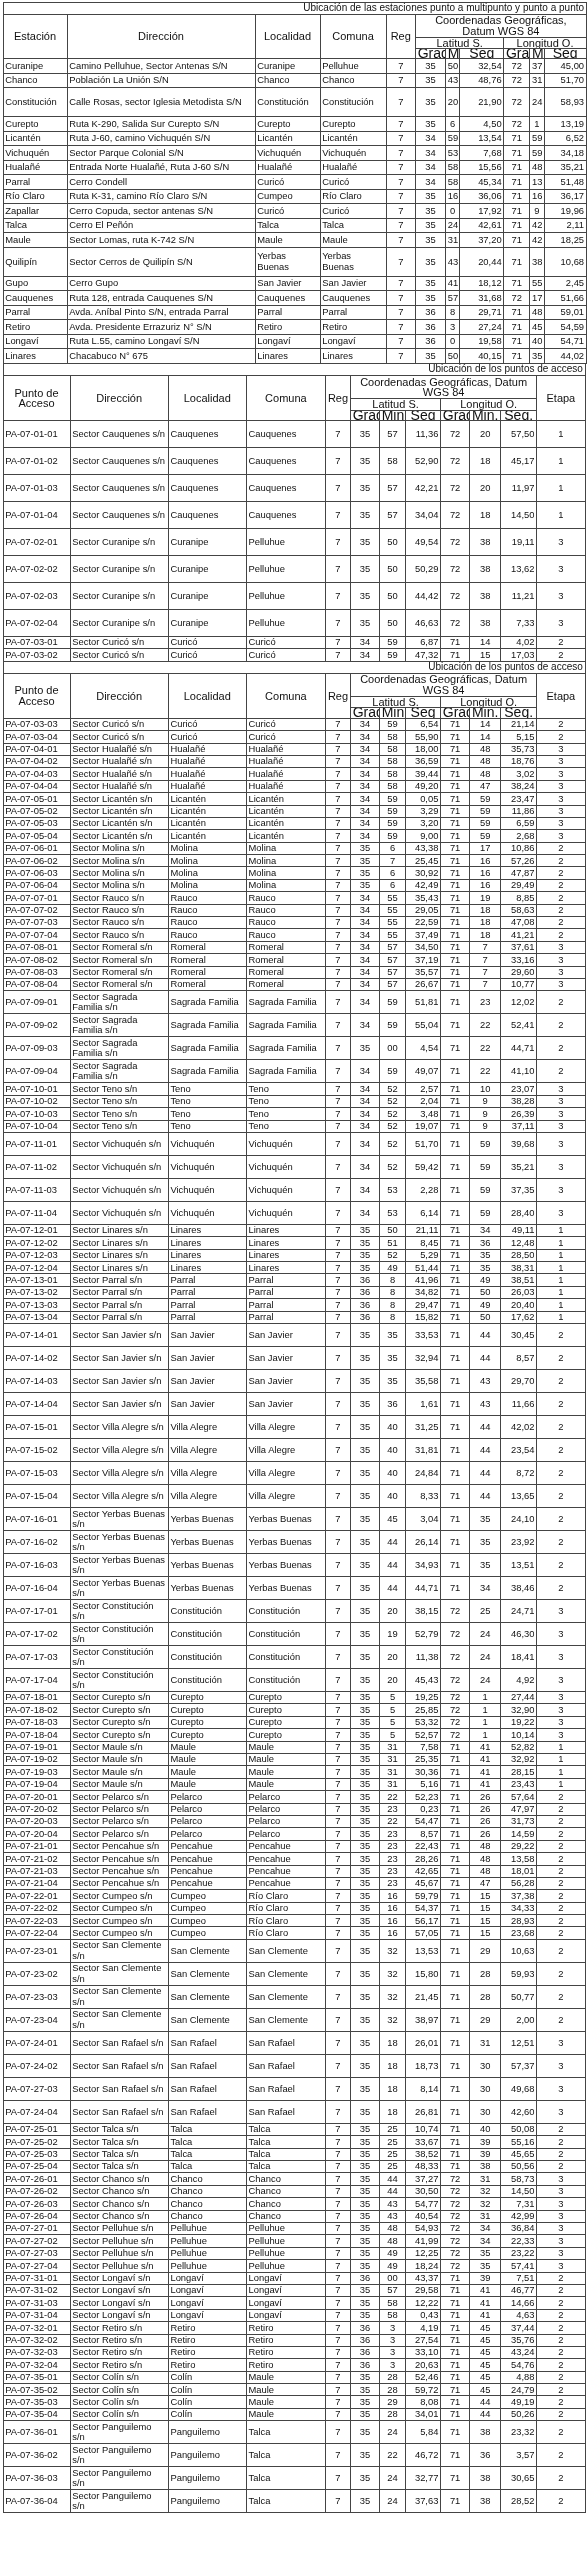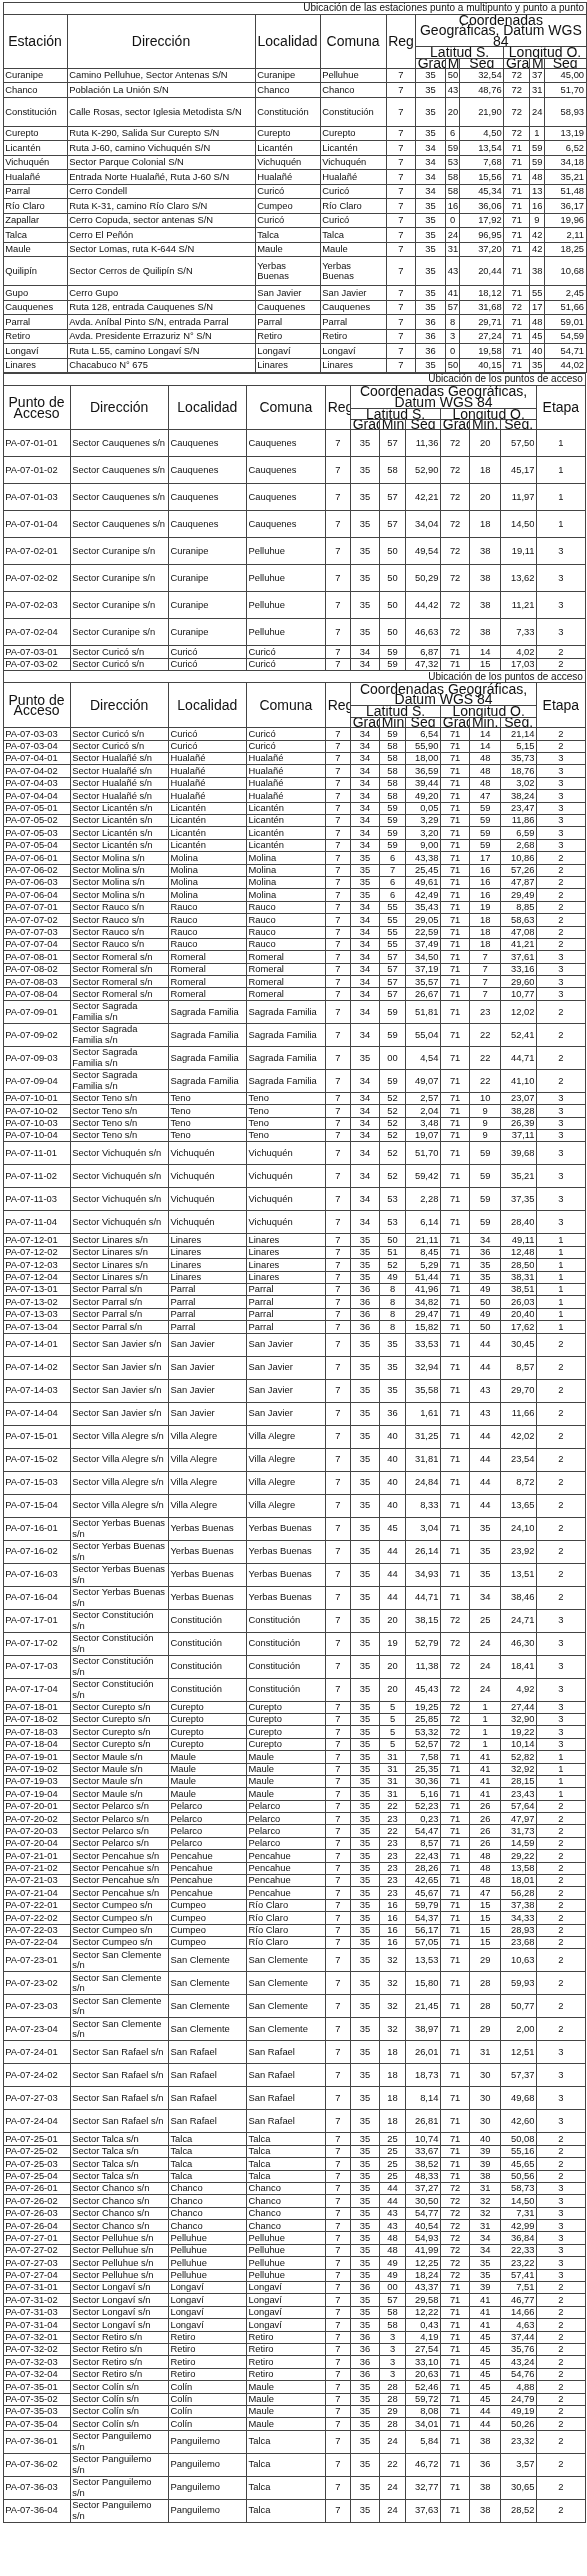--- a/index.html
+++ b/index.html
@@ -10,21 +10,21 @@
   th { text-align: center; }
   .title-row td { text-align: right; height: 11px; font-size: 10px; }
   .c { text-align: center; }
   .r { text-align: right; }
   .l { text-align: left; }
   tr.s td { height: 13.5px; }
   tr.d td { height: 28px; }
   tr.sm td { height: 11.4px; }
   tr.dm td { height: 22px; }
   tr.dx td { height: 26px; }
-  .hdr th { font-size: 14px; }
+  .hdr th { font-size: 11px; }
   .sub th { font-size: 14px; line-height: 9.3px; height: 9.3px; }
   table.t2 { margin-top: -0.8px; }
 </style>
 </head>
 <body>
 
 <div class="page">
 
   <table id="t1">
     <colgroup>
@@ -197,28 +197,28 @@
           <td class="r">19,96</td>
         </tr>
         <tr class="s">
           <td class="l">Talca</td>
           <td class="l">Cerro El Peñón</td>
           <td class="l">Talca</td>
           <td class="l">Talca</td>
           <td class="c">7</td>
           <td class="c">35</td>
           <td class="c">24</td>
-          <td class="r">96,95</td>
+          <td class="r">42,61</td>
           <td class="c">71</td>
           <td class="c">42</td>
           <td class="r">2,11</td>
         </tr>
         <tr class="s">
           <td class="l">Maule</td>
-          <td class="l">Sector Lomas, ruta K-644 S/N</td>
+          <td class="l">Sector Lomas, ruta K-742 S/N</td>
           <td class="l">Maule</td>
           <td class="l">Maule</td>
           <td class="c">7</td>
           <td class="c">35</td>
           <td class="c">31</td>
           <td class="r">37,20</td>
           <td class="c">71</td>
           <td class="c">42</td>
           <td class="r">18,25</td>
         </tr>
@@ -712,21 +712,21 @@
           <td class="c">2</td>
         </tr>
         <tr class="sm">
           <td class="l">PA-07-06-03</td>
           <td class="l">Sector Molina s/n</td>
           <td class="l">Molina</td>
           <td class="l">Molina</td>
           <td class="c">7</td>
           <td class="c">35</td>
           <td class="c">6</td>
-          <td class="r">49,61</td>
+          <td class="r">30,92</td>
           <td class="c">71</td>
           <td class="c">16</td>
           <td class="r">47,87</td>
           <td class="c">2</td>
         </tr>
         <tr class="sm">
           <td class="l">PA-07-06-04</td>
           <td class="l">Sector Molina s/n</td>
           <td class="l">Molina</td>
           <td class="l">Molina</td>

